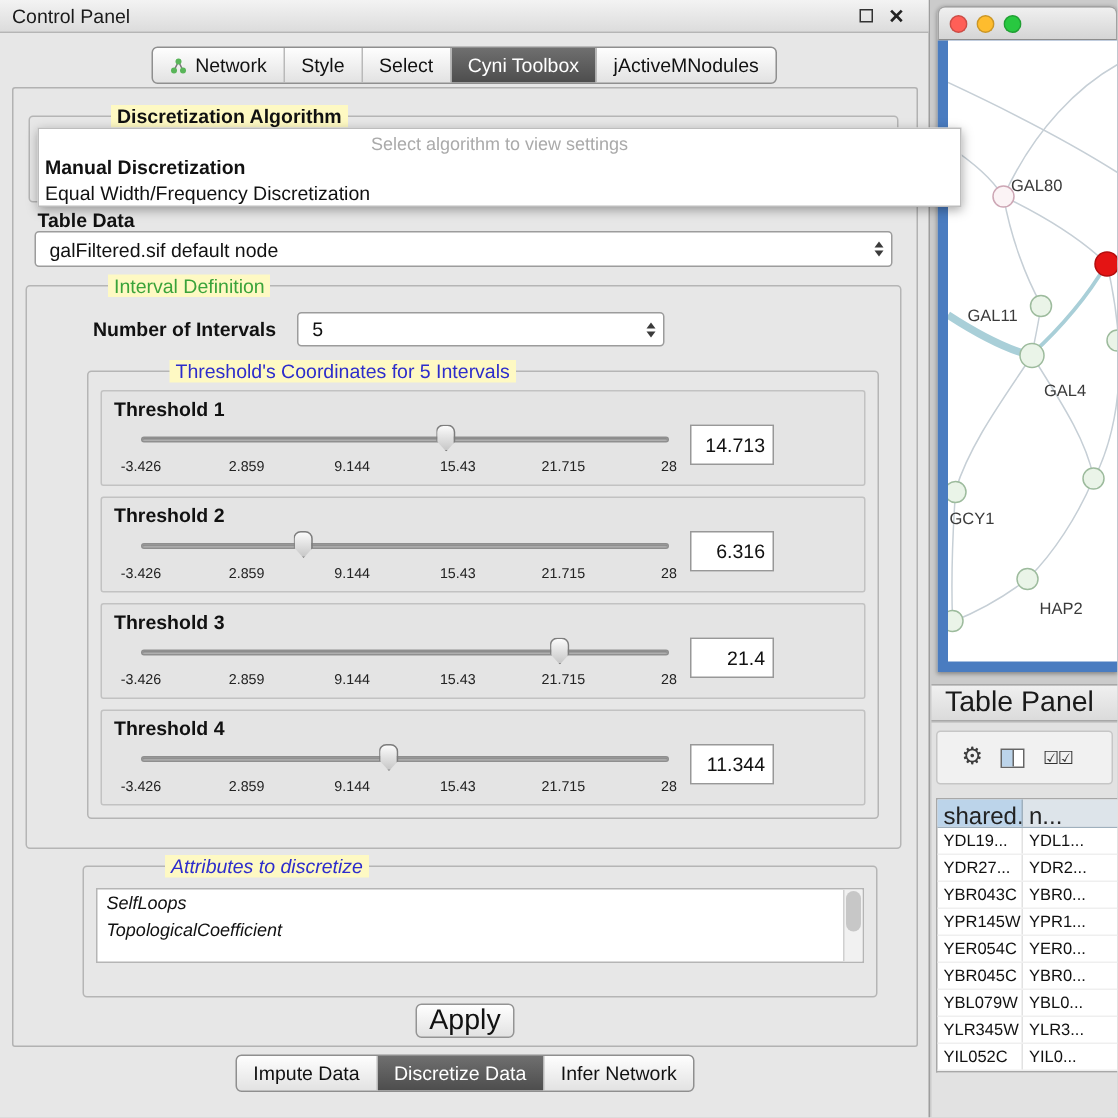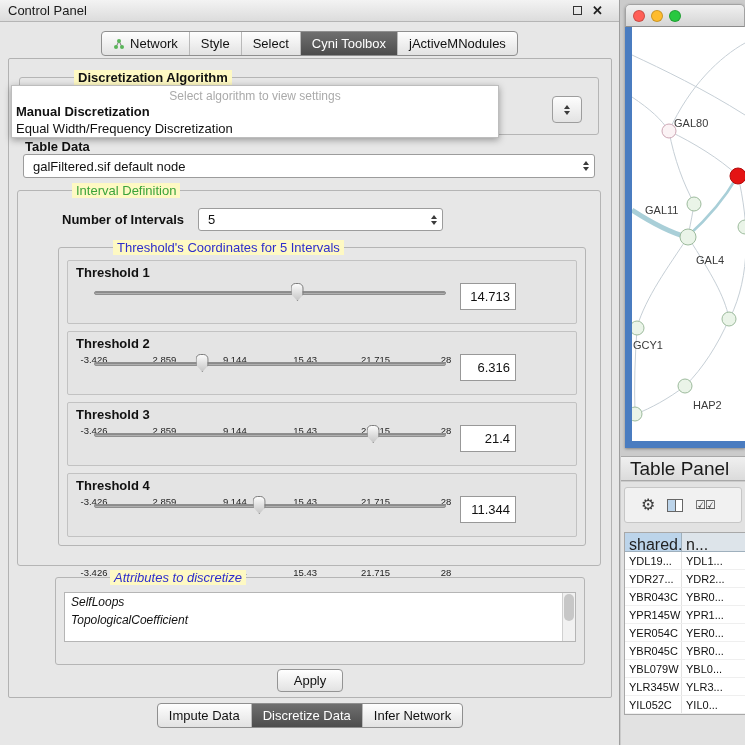--- a/index.html
+++ b/index.html
@@ -25,21 +25,21 @@
 
   .groupbox { position:absolute; border:1px solid #b5b5b5; border-radius:3px; }
   .legend { position:absolute; top:-8px; left:10px; background:#fef9c3; padding:0 4px; font-size:13px; white-space:nowrap;margin-left:44px; }
   .legend.black { color:#111; font-weight:bold; }
   .legend.green { color:var(--titleGreen); }
   .legend.blue { color:var(--titleBlue); }
 
   .algo-group { top:18px; left:10px; right:12px; height:58px; }
   .combo-fragment { position:absolute; right:16px; top:18px; width:30px; height:27px; background:linear-gradient(#fdfdfd,#e3e3e3); border:1px solid #9d9d9d; border-radius:4px; display:flex; flex-direction:column; align-items:center; justify-content:center; gap:2px; }
 
-  .popup { position:absolute; top:26px; left:2px; width:488px; height:53px; background:#fff; border:1px solid #bdbdbd; box-shadow:0 2px 7px rgba(0,0,0,.35); z-index:6; }
+  .popup { position:absolute; top:26px; left:16px; width:616px; height:53px; background:#fff; border:1px solid #bdbdbd; box-shadow:0 2px 7px rgba(0,0,0,.35); z-index:6; }
   .popup-hint { text-align:center; color:#aaa; font-size:12px; padding-top:3px; }
   .popup-option { font-size:13px; color:#111; padding:1px 0 1px 4px; }
   .popup-option.bold { font-weight:bold; }
 
   .table-data-label { position:absolute; top:80px; left:16px; font-size:13px; font-weight:bold; color:#111; }
   .dropdown { background:#fff; border:1px solid #9c9c9c; border-radius:3px; height:24px; display:flex; align-items:center; font-size:13px; color:#111; padding-left:9px; }
   .dropdown .stepper { margin-left:auto; width:17px; height:100%; display:flex; flex-direction:column; align-items:center; justify-content:center; gap:2px; }
   .arrow-up { width:0; height:0; border-left:3.5px solid transparent; border-right:3.5px solid transparent; border-bottom:4.5px solid #3b3b3b; }
   .arrow-down { width:0; height:0; border-left:3.5px solid transparent; border-right:3.5px solid transparent; border-top:4.5px solid #3b3b3b; }
   .table-data-dropdown { position:absolute; top:95px; left:14px; right:16px; }
@@ -51,31 +51,31 @@
 
   .thresh-fieldset { position:relative; border:1px solid #b5b5b5; border-radius:3px; margin:16px 14px 0 40px; padding:12px 6px 1px; }
 
   .threshold-panel { border:1px solid #c2c2c2; background:#e4e4e4; border-radius:2px; margin:0 2px 7px; height:64px; padding:4px 8px 0; }
   .t-label { font-size:13px; font-weight:bold; color:#111; }
   .t-row { display:flex; margin-top:1px; }
   .slider-wrap { flex:1; position:relative; height:38px; margin:0 12px 0 16px; }
   .track { position:absolute; left:2px; right:2px; top:10px; height:4px; background:#b4b4b4; border:1px solid #8f8f8f; border-radius:2px; box-shadow:inset 0 1px 1px rgba(0,0,0,.25); }
   .thumb { position:absolute; top:2px; width:13px; height:18px; transform:translateX(-50%); background:linear-gradient(#fbfbfb,#c7c7c7); border:1px solid #7d7d7d; border-radius:5px 5px 2px 2px; clip-path:polygon(0 0,100% 0,100% 60%,50% 100%,0 60%); }
   .scale { position:absolute; left:2px; right:2px; top:25px; height:12px; font-size:9.5px; color:#222; }
-  .scale span { position:absolute; transform:translateX(-50%); white-space:nowrap;margin-top:48px; }
+  .scale span { position:absolute; transform:translateX(-50%); white-space:nowrap; }
   .t-value { width:56px; height:27px; border:1px solid #989898; background:#fff; font-size:13px; color:#111; text-align:right; padding-right:5px; margin:2px 52px 0 0; font-family:"Liberation Sans", sans-serif; }
 
   .attr-fieldset { top:518px; left:46px; right:26px; height:88px; padding-top:10px;font-style:italic; }
   .attr-title { font-size:13px; font-weight:bold; color:#111; margin-left:10px; }
   .attr-list { position:relative; margin:4px 8px 0; background:#fff; border:1px solid #b5b5b5; height:50px; overflow:hidden; }
   .attr-item { font-size:12px; color:#111; padding:1px 0 1px 6px; line-height:16px; }
   .attr-scrollbar { position:absolute; right:0; top:0; bottom:0; width:13px; background:#f1f1f1; border-left:1px solid #d0d0d0; }
   .attr-scroll-thumb { position:absolute; top:1px; left:1px; width:10px; height:27px; background:#c7c7c7; border-radius:5px; }
 
-  .apply-btn { position:absolute; left:50%; transform:translateX(-50%); top:610px; width:66px; height:23px; background:linear-gradient(#ffffff,#e2e2e2); border:1px solid #949494; border-radius:4px; font-size:13px; color:#111; font-family:"Liberation Sans", sans-serif; }
+  .apply-btn { position:absolute; left:50%; transform:translateX(-50%); top:610px; width:66px; height:23px; background:linear-gradient(#ffffff,#e2e2e2); border:1px solid #949494; border-radius:4px; font-size:19px; color:#111; font-family:"Liberation Sans", sans-serif; }
 
   .bottom-tabbar { position:absolute; top:703px; left:0; width:620px; display:flex; justify-content:center; }
 
   
   .right-col { position:absolute; left:621px; top:0; width:124px; height:745px; background:#cbcbcb; }
   .net-window { position:absolute; left:4px; top:4px; width:120px; height:444px; border-radius:5px 5px 0 0; overflow:hidden; box-shadow:0 1px 3px rgba(0,0,0,.35); }
   .net-titlebar { height:23px; background:linear-gradient(#f0f0f0,#d5d5d5); border:1px solid #a2a2a2; border-bottom:1px solid #8d8d8d; border-radius:5px 5px 0 0; display:flex; align-items:center; gap:6px; padding-left:7px; }
   .light { width:12px; height:12px; border-radius:50%; border:1px solid rgba(0,0,0,.2); }
   .net-frame { height:421px; background:var(--networkFrame); padding:0 0 7px 7px; }
   .net-canvas { display:block; width:113px; height:414px; background:#fff; }

